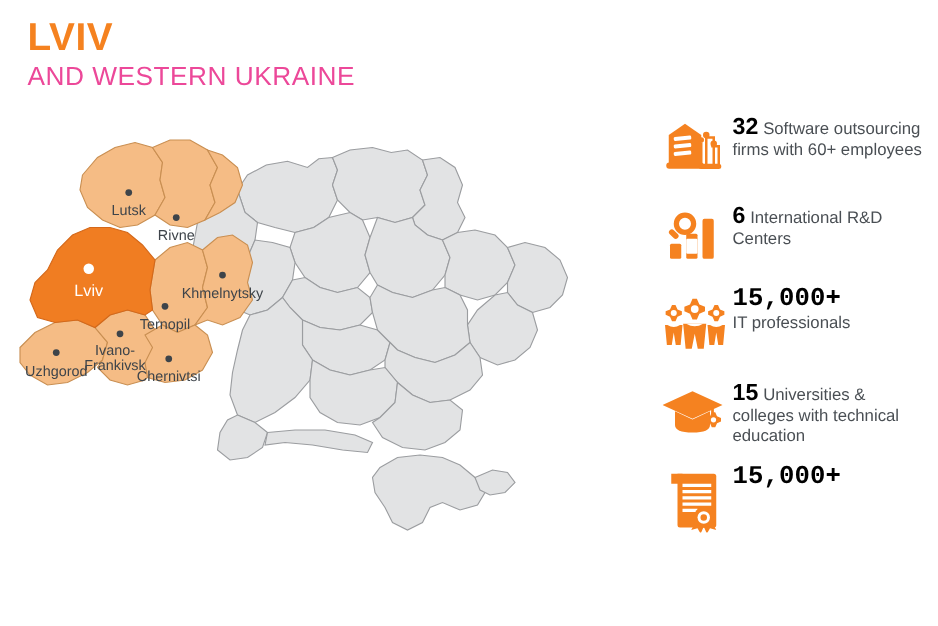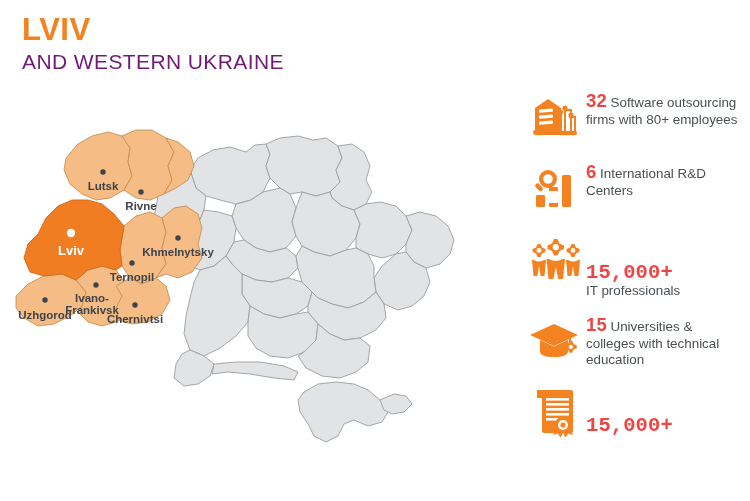--- a/index.html
+++ b/index.html
@@ -14,26 +14,26 @@
   }
   .page{position:relative;width:750px;height:384px;}
 
   
   .header{position:absolute;left:22px;top:14px;}
   .title-main{
     font-size:31px;font-weight:bold;color:#F58220;
     letter-spacing:.5px;line-height:1.05;
   }
   .title-sub{
-    font-size:21px;font-weight:normal;color:#701a75;
+    font-size:21px;font-weight:normal;color:#ec4899;
     letter-spacing:.4px;line-height:1.15;margin-top:3px;
   }
 
   
-  .map-wrap{position:absolute;left:8px;top:100px;width:510px;height:390px;font-weight:bold;}
+  .map-wrap{position:absolute;left:8px;top:82px;width:510px;height:390px;}
   .map-svg{display:block;width:510px;height:390px;}
   .reg-grey{fill:#E2E3E4;stroke:#9b9da0;stroke-width:.9;}
   .reg-light{fill:#F5BC85;stroke:#c98f52;stroke-width:.9;}
   .reg-main{fill:#F07D22;stroke:#d4681a;stroke-width:.9;}
 
   .city-dot{fill:#3E444A;}
   .city-dot-white{fill:#ffffff;}
   .city-label{
     font-family:"Liberation Sans","DejaVu Sans",sans-serif;
     font-size:11.5px;fill:#3E444A;
@@ -53,23 +53,22 @@
     width:62px;min-width:62px;height:58px;
     display:flex;align-items:center;justify-content:center;
   }
   .stat-icon svg{display:block;}
   .stat-text{
     padding-top:5px;
     font-size:13.4px;line-height:16.5px;
     color:#4A4F54;
   }
   .stat-num{
-    font-size:18.5px;font-weight:bold;color:#ef4444;
+    font-size:18.5px;font-weight:bold;color:#000000;
     letter-spacing:.1px;
-    margin-top:33px;
   }
   .stat-num.big{font-size:20.5px;font-family:Liberation Mono, monospace;}
   .stat-row.r3 .stat-text,.stat-row.r5 .stat-text{padding-top:2px;}
   .stat-row.r3 .stat-num,.stat-row.r5 .stat-num{display:block;margin-bottom:1px;}
 </style>
 </head>
 <body>
 
 <div class="page">
 
@@ -195,21 +194,21 @@
             <path d="M34,16 L40,16 L40,38" stroke="#F58220" stroke-width="2" fill="none"></path>
             <path d="M38,23 L44,23 L44,38" stroke="#F58220" stroke-width="2" fill="none"></path>
             <circle cx="34" cy="14" r="2.6"></circle>
             <circle cx="40" cy="21" r="2.6"></circle>
             <circle cx="30" cy="18" r="2.2"></circle>
             <rect x="28" y="37" width="18" height="4.2" rx="2"></rect>
           </g>
         </svg>
       </div>
       <div class="stat-text">
-        <span class="stat-num">32</span><span> Software outsourcing firms with 80+ employees</span>
+        <span class="stat-num">32</span><span> Software outsourcing firms with 60+ employees</span>
       </div>
     </div>
 
     <div class="stat-row r2">
       <div class="stat-icon">
         <svg width="46" height="42" viewBox="0 0 46 42" xmlns="http://www.w3.org/2000/svg">
           <g fill="#F58220">
             <path d="M16,3 A9,9 0 1,0 16,21 A9,9 0 1,0 16,3 Z M16,7.2 A4.8,4.8 0 1,1 16,16.8 A4.8,4.8 0 1,1 16,7.2 Z"></path>
             <rect x="2.5" y="18" width="9" height="4.6" rx="2.3" transform="rotate(45 7 20.3)"></rect>
             <rect x="4" y="28" width="9" height="12" rx="1.2"></rect>

